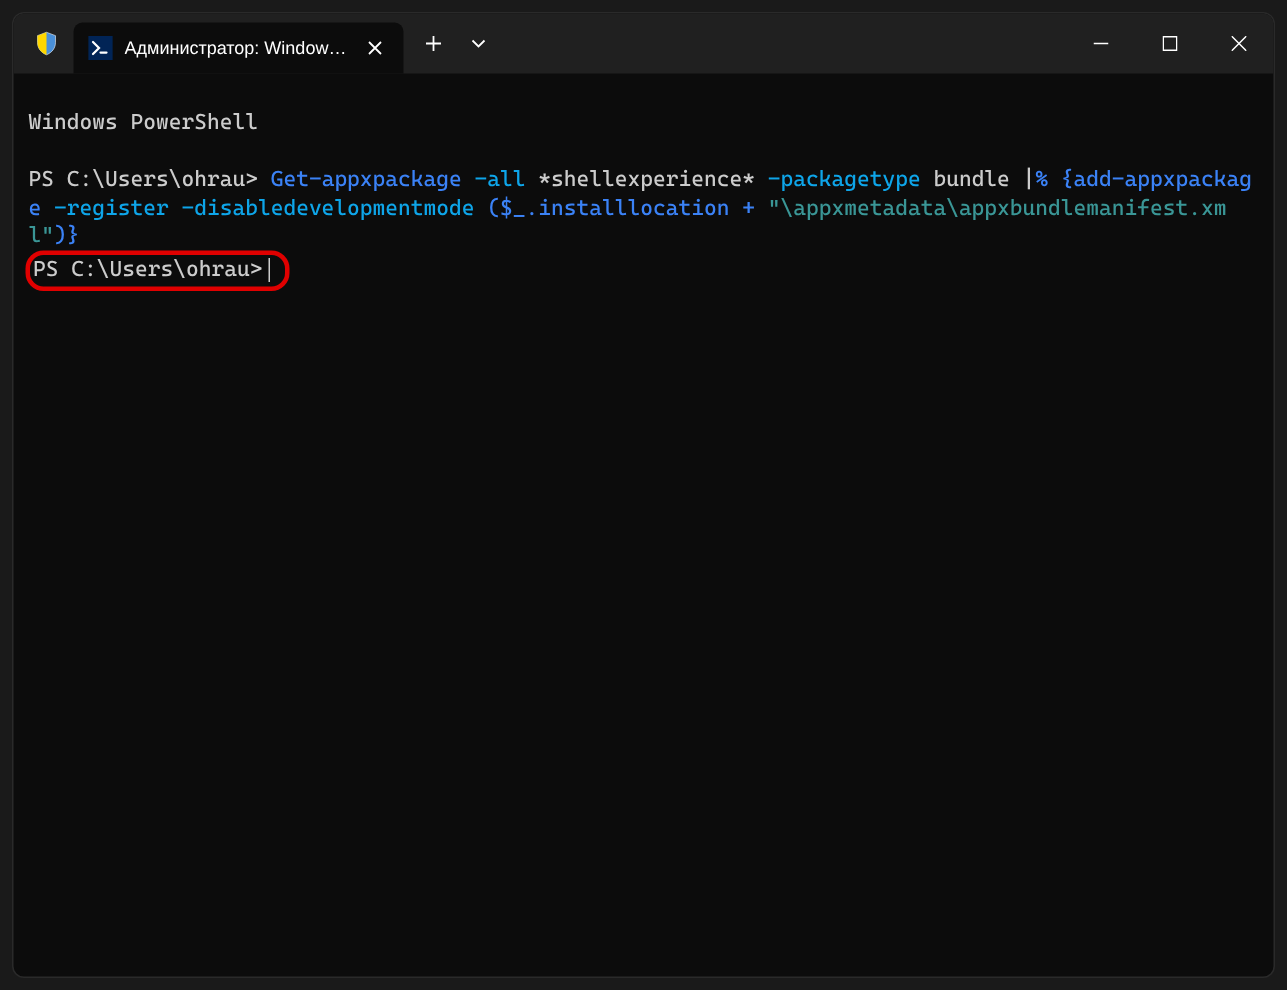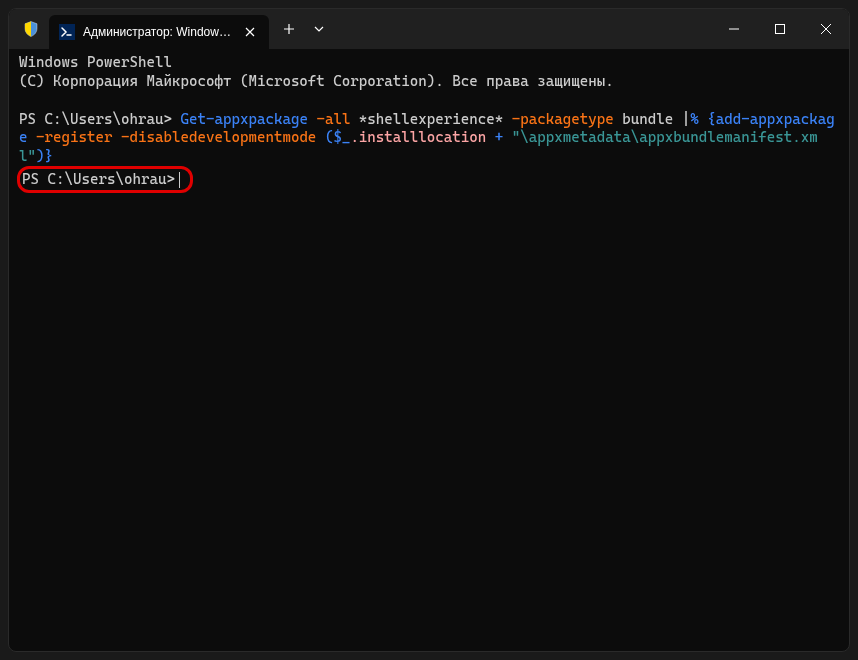--- a/index.html
+++ b/index.html
@@ -122,43 +122,43 @@
       height: 40px;
       display: flex;
       align-items: center;
       justify-content: center;
       color: #fff;
       font-size: 10px;
       cursor: pointer;
     }
     .terminal {
       flex: 1;
-      padding: 4px 10px;
+      padding: 24px 10px;
       font-size: 14.5px;
       line-height: 1.3;
       color: #cccccc;
       font-family: 'Cascadia Mono', 'Consolas', monospace;
       overflow: hidden;
       white-space: pre-wrap;
       word-break: break-all;
     }
     .line {
       display: block;
     }
     .cmd-yellow {
       color: #3b82f6;
     }
     .cmd-gray {
-      color: #f97316;
+      color: #0ea5e9;
     }
     .cmd-teal {
       color: #3a9696;
     }
     .cmd-white {
-      color: #fca5a5;
+      color: #3b82f6;
       text-align: right;
     }
     .highlight-box {
       display: inline-block;
       border: 3px solid #e00000;
       border-radius: 12px;
       padding: 1px 10px 1px 2px;
       margin-left: -2px;
     }
     .cursor {
@@ -218,16 +218,16 @@
           </svg>
       </div>
       <div class="win-btn close">
         <svg width="10" height="10" viewBox="0 0 10 10">
             <path d="M0 0 L10 10 M10 0 L0 10" stroke="#fff" stroke-width="1"></path>
           </svg>
       </div>
     </div>
   </div>
 
-  <div class="terminal"><span class="line">Windows PowerShell</span><span class="line">(C) Корпорация Майкрософт (Microsoft Corporation). Все права защищены.</span>
+  <div class="terminal"><span class="line">Windows PowerShell</span>
 <span><span>PS C:\Users\ohrau&gt; </span><span class="cmd-yellow">Get-appxpackage</span><span class="cmd-gray"> -all</span><span> *shellexperience*</span><span class="cmd-gray"> -packagetype</span><span> bundle </span><span>|</span><span class="cmd-yellow">% </span><span class="cmd-yellow">{</span><span class="cmd-yellow">add-appxpackage</span><span class="cmd-gray"> -register -disabledevelopmentmode </span><span class="cmd-yellow">(</span><span class="cmd-yellow">$_</span><span class="cmd-white">.installlocation </span><span class="cmd-yellow">+</span><span class="cmd-teal"> "\appxmetadata\appxbundlemanifest.xml"</span><span class="cmd-yellow">)}</span></span>
 <span class="highlight-box"><span>PS C:\Users\ohrau&gt;</span><span class="cursor"></span></span></div>
 </div>
 
 </body></html>

